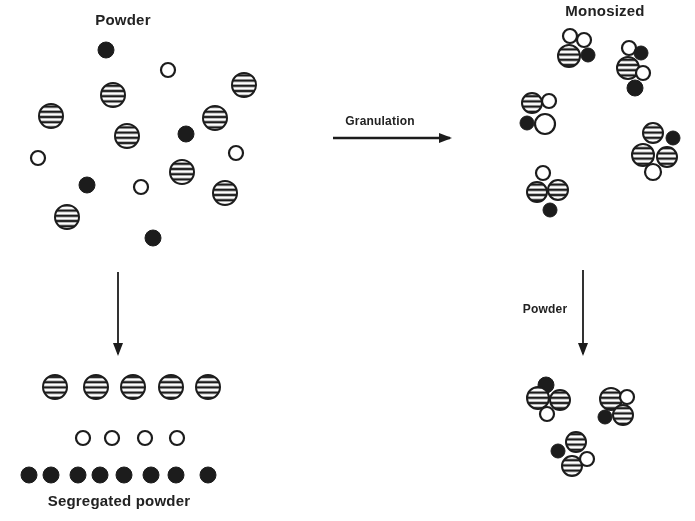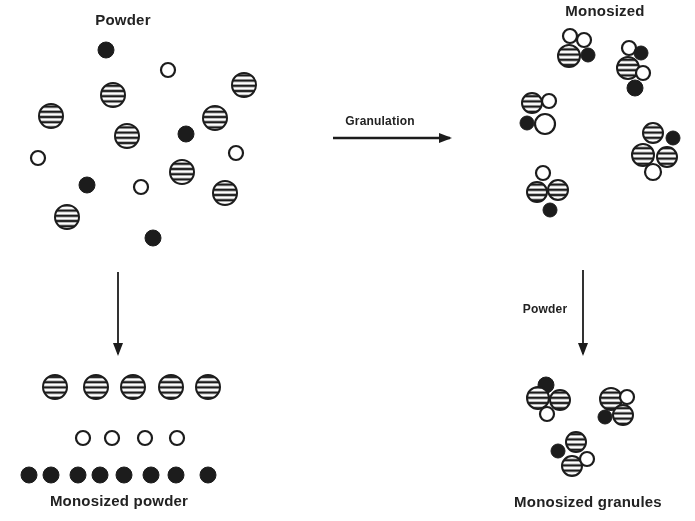--- a/index.html
+++ b/index.html
@@ -147,17 +147,16 @@
   </svg>
 
   <div class="lbl" style="left:123px; top:11px;" data-name="label-powder">Powder</div>
 
   <div class="lbl" style="left:605px; top:2px;" data-name="label-granules">Monosized</div>
 
   <div class="lbl small" style="left:380px; top:114px;" data-name="label-granulation">Granulation</div>
 
   <div class="lbl small" style="left:545px; top:302px;" data-name="label-sieving">Powder</div>
 
-  <div class="lbl" style="left:119px; top:492px;" data-name="label-segregated-powder">Monosized powder</div>
+  <div class="lbl" style="left:119px; top:492px;" data-name="label-segregated-powder">Segregated powder</div>
 
-  <div class="lbl" style="left:588px; top:493px;" data-name="label-monosized-granules">Monosized granules</div>
 
 </div>
 
 </body></html>

